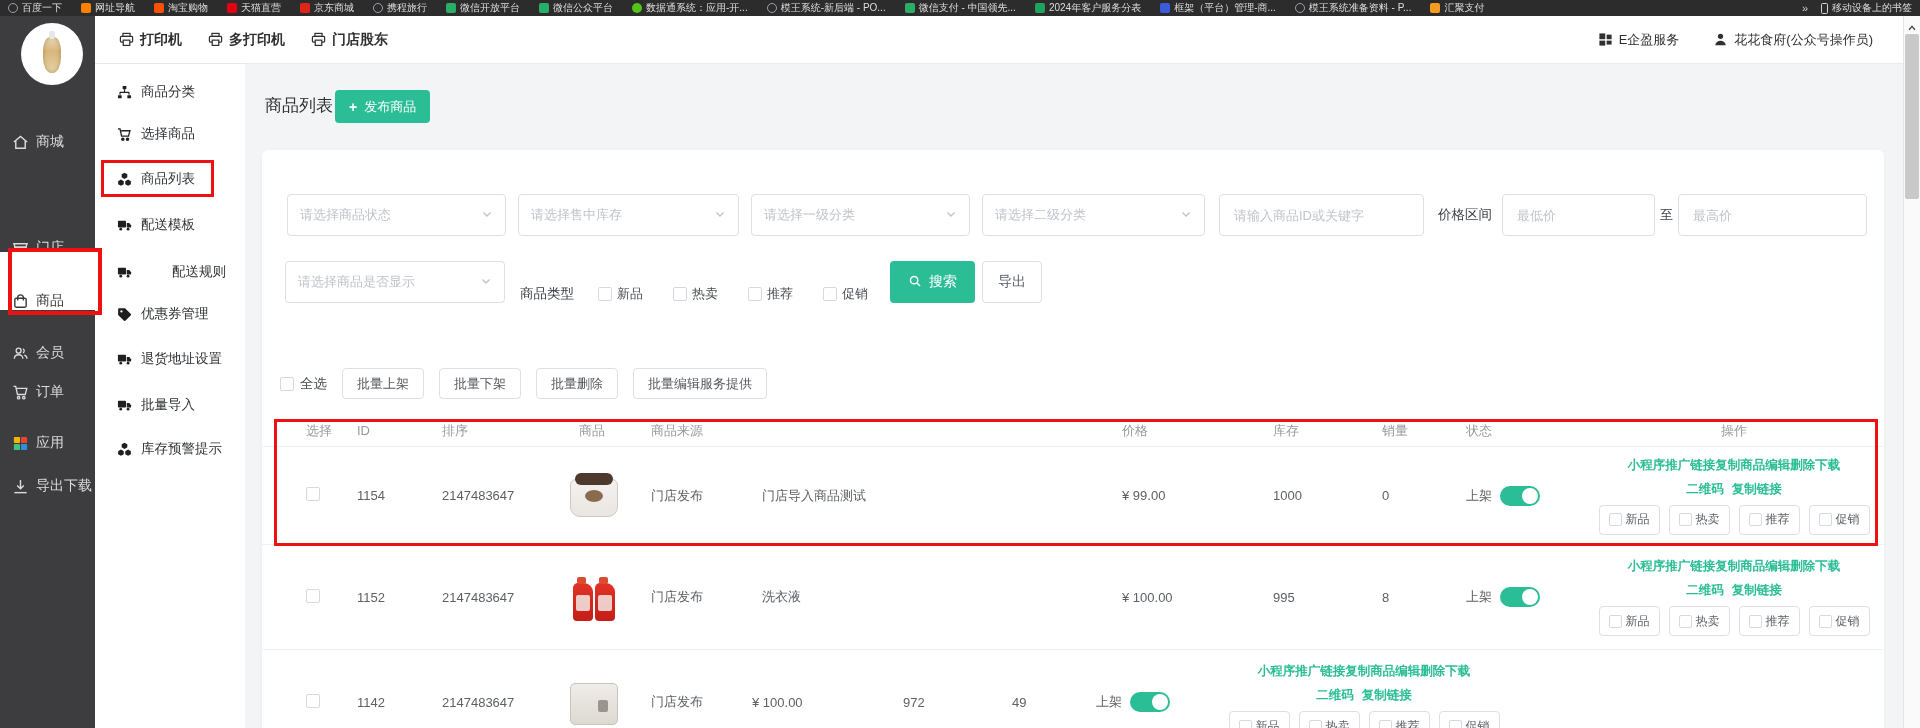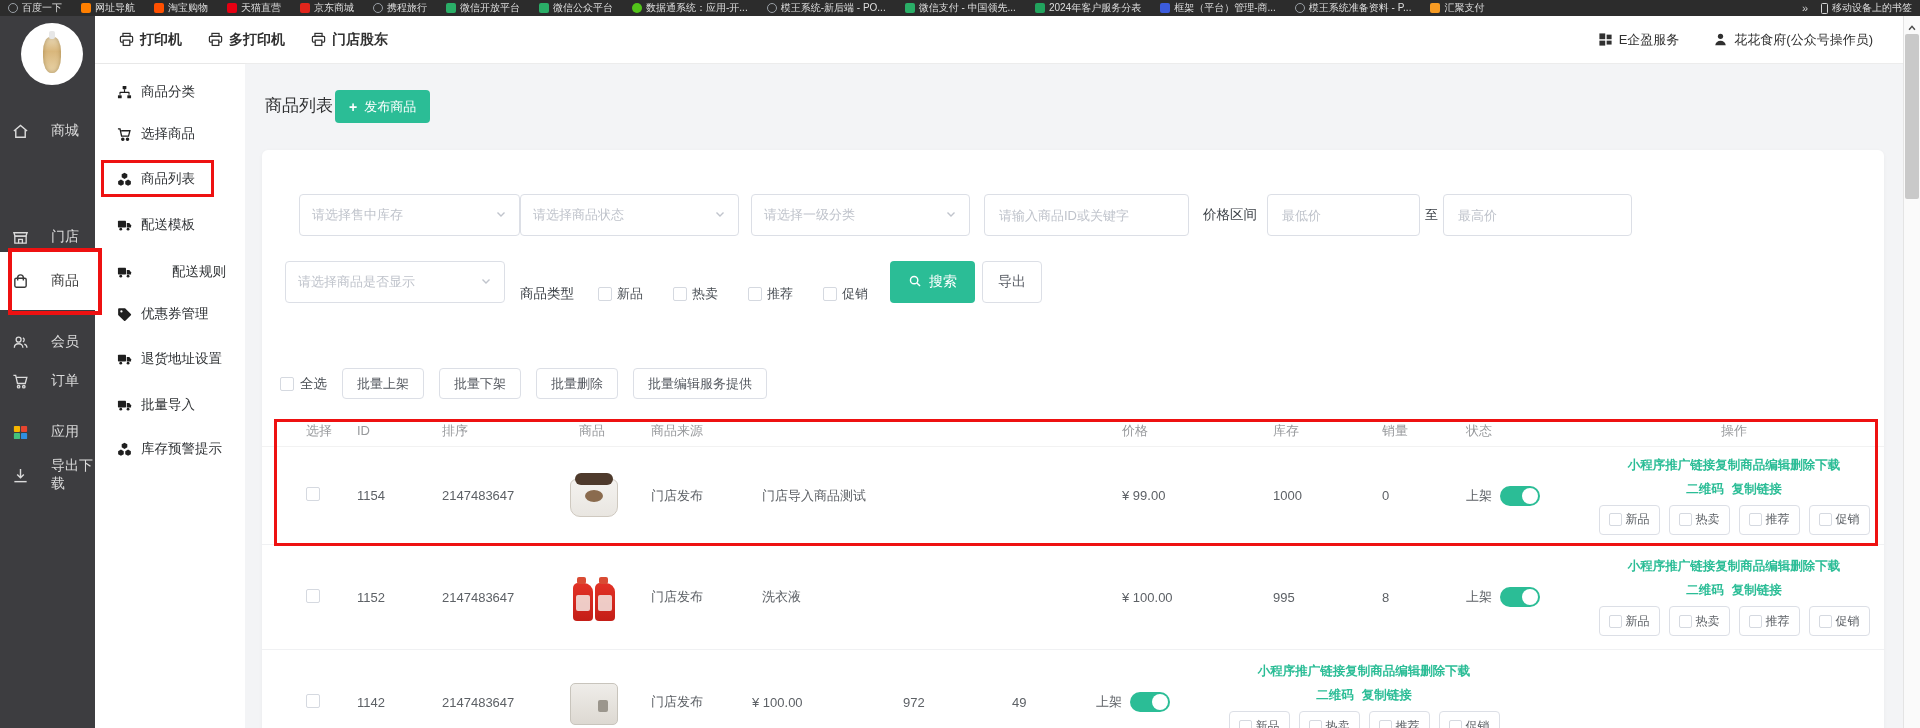--- a/index.html
+++ b/index.html
@@ -16,21 +16,21 @@
   .bm-right{margin-left:auto;display:flex;align-items:center;gap:14px;}
   .bm-chevrons{color:#cfcfcf;font-size:11px;letter-spacing:-1px;}
   .fav-phone{width:7px;height:11px;border:1.3px solid #d6d6d6;border-radius:1.5px;background:transparent;}
 
   
   #main-sidebar{position:absolute;top:16px;left:0;width:95px;height:712px;background:#3d3d40;}
   #logo{position:absolute;left:21px;top:7px;width:62px;height:62px;border-radius:50%;background:#fff;overflow:hidden;}
   #logo::after{content:"";position:absolute;left:22px;top:14px;width:18px;height:36px;border-radius:40% 40% 45% 45%;
     background:linear-gradient(180deg,#e9d9b8 0%,#d9b77c 40%,#e8d3a8 100%);box-shadow:inset 0 0 4px rgba(120,90,30,.5);}
   #logo::before{content:"";position:absolute;left:28px;top:8px;width:6px;height:8px;background:#e7e7e7;border-radius:2px;z-index:2;}
-  .ms-item{position:absolute;left:0;width:95px;height:40px;display:flex;align-items:center;gap:22px;padding-left:12px;
+  .ms-item{position:absolute;left:0;width:95px;height:40px;display:flex;align-items:flex-end;gap:7px;padding-left:12px;
     color:#dbdbdb;font-size:14px;cursor:pointer;}
   .ms-item svg{width:17px;height:17px;flex:0 0 aupx;}
   .ms-item.active{background:#fff;color:#3a3a3a;height:58px;}
   .ms-icon{display:inline-flex;width:17px;height:17px;}
 
   
   #sub-sidebar{position:absolute;top:64px;left:95px;width:150px;height:664px;background:#fff;box-shadow:1px 0 2px rgba(0,0,0,.05);}
   .sub-item{position:absolute;left:0;width:150px;height:26px;display:flex;align-items:center;gap:9px;padding-left:22px;
     color:#2f3235;font-size:13.5px;cursor:pointer;white-space:nowrap;}
   .sub-item .ms-icon{width:15px;height:15px;color:#1f1f1f;}
@@ -432,34 +432,40 @@
 
 <div id="content">
   <div id="page-title">商品列表</div>
   <button id="publish-btn">
     <span class="plus">+</span>
     <span>发布商品</span>
   </button>
 
   <div id="card">
     <div class="f-row1">
+        <div class="sel" style="width: 219px;">
+          <span>请选择商品状态</span>
+          <span class="sel-ic"><svg viewBox="0 0 12 12" fill="none" stroke="#c0c4cc" stroke-width="1.4">
+              <path d="m2.5 4.5 3.5 3.5 3.5-3.5"></path>
+            </svg></span>
+        </div>
         <div class="sel" style="width: 221px; margin-left: 12px;">
           <span>请选择售中库存</span>
           <span class="sel-ic"><svg viewBox="0 0 12 12" fill="none" stroke="#c0c4cc" stroke-width="1.4">
               <path d="m2.5 4.5 3.5 3.5 3.5-3.5"></path>
             </svg></span>
         </div>
-        <div class="sel" style="width: 219px;">
-          <span>请选择商品状态</span>
+        <div class="sel" style="width: 219px; margin-left: 12px;">
+          <span>请选择一级分类</span>
           <span class="sel-ic"><svg viewBox="0 0 12 12" fill="none" stroke="#c0c4cc" stroke-width="1.4">
               <path d="m2.5 4.5 3.5 3.5 3.5-3.5"></path>
             </svg></span>
         </div>
-        <div class="sel" style="width: 219px; margin-left: 12px;">
-          <span>请选择一级分类</span>
+        <div class="sel" style="width: 223px; margin-left: 12px;">
+          <span>请选择二级分类</span>
           <span class="sel-ic"><svg viewBox="0 0 12 12" fill="none" stroke="#c0c4cc" stroke-width="1.4">
               <path d="m2.5 4.5 3.5 3.5 3.5-3.5"></path>
             </svg></span>
         </div>
         <div class="inp" style="width: 205px; margin-left: 14px;">
           <input placeholder="请输入商品ID或关键字" style="">
         </div>
         <span class="f-label">价格区间</span>
         <div class="inp" style="width: 153px;">
           <input placeholder="最低价" style="">

